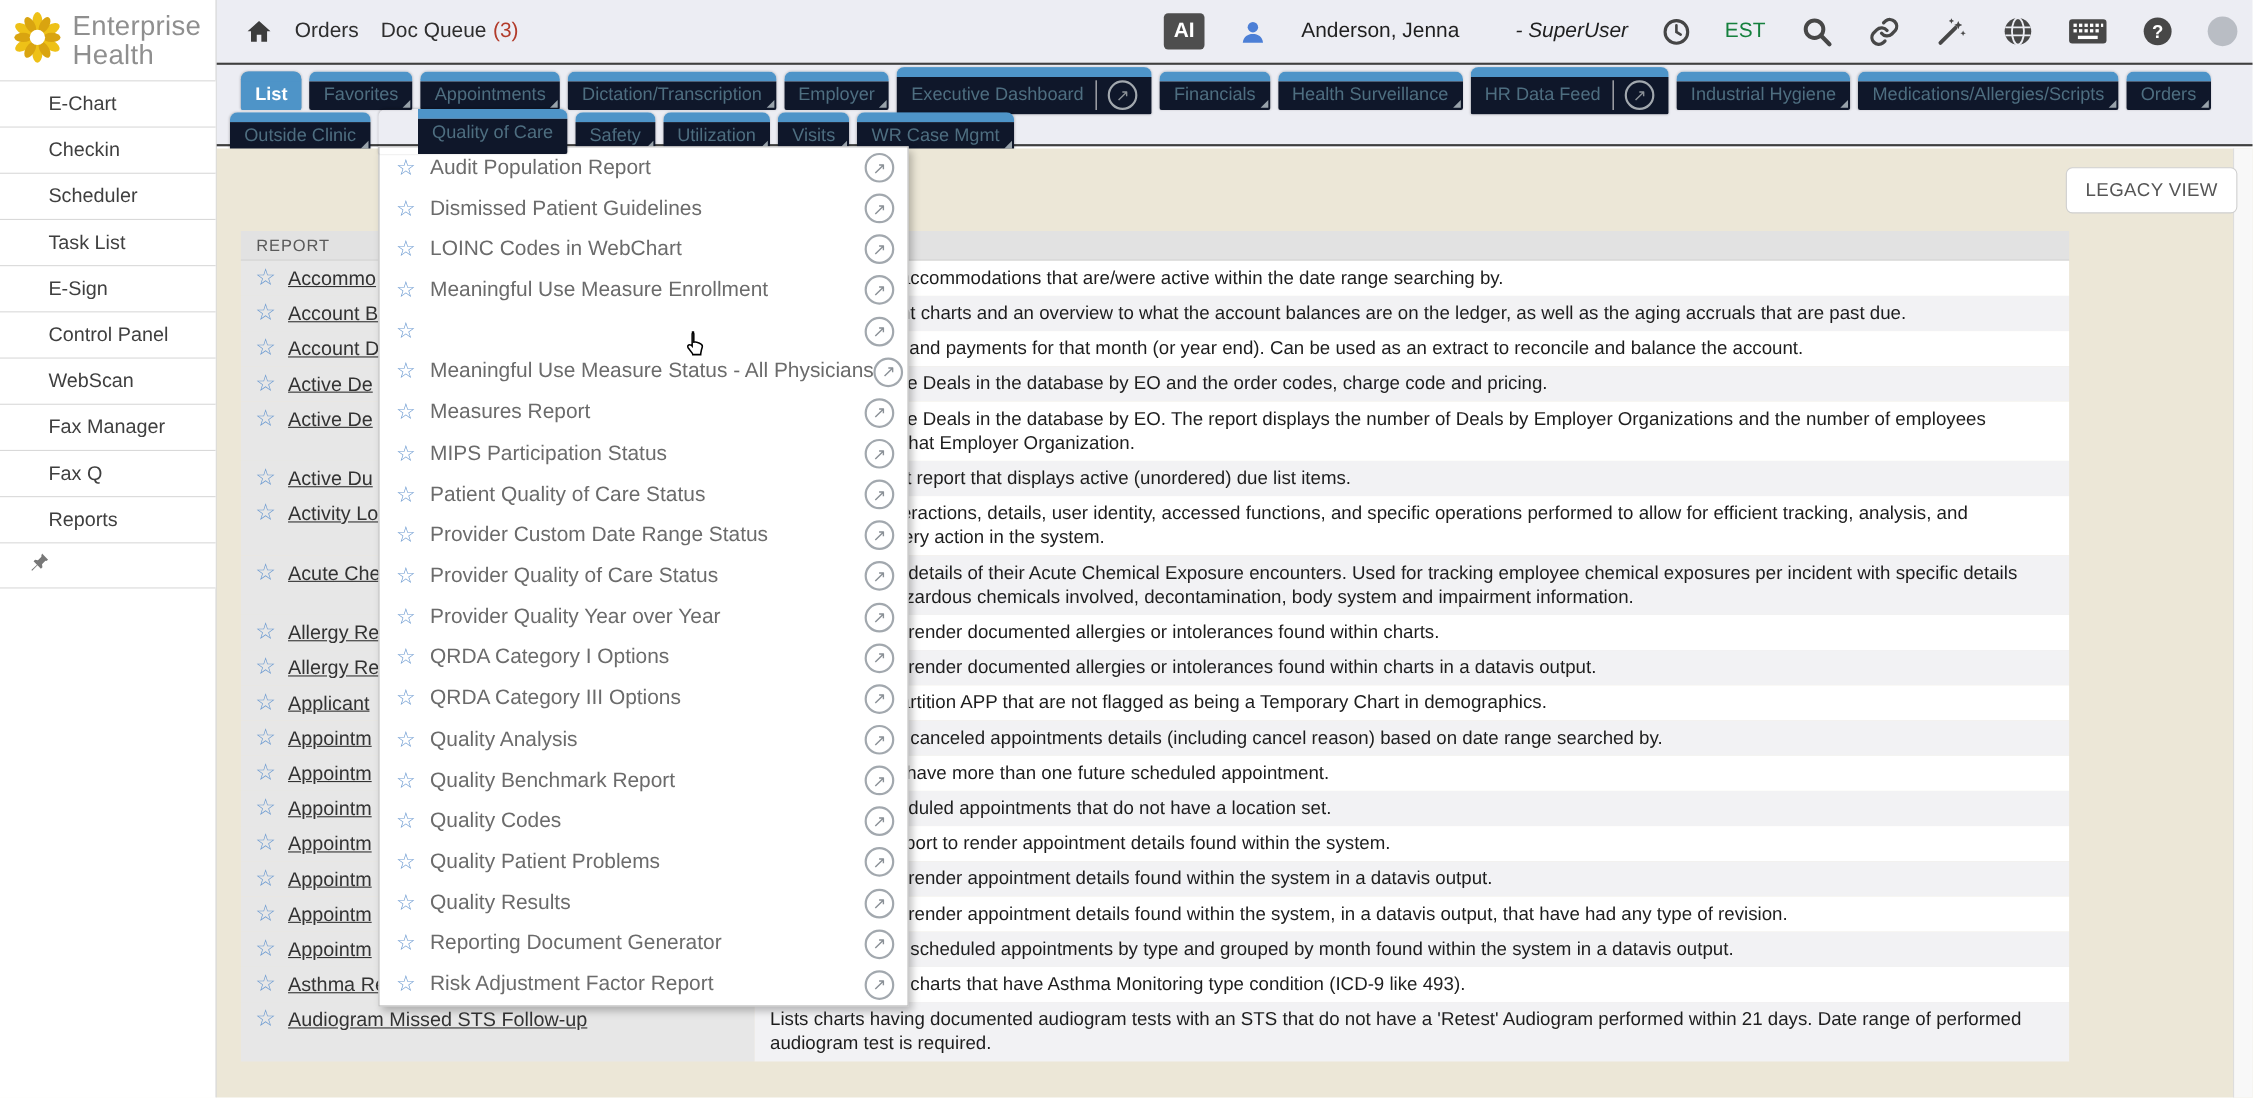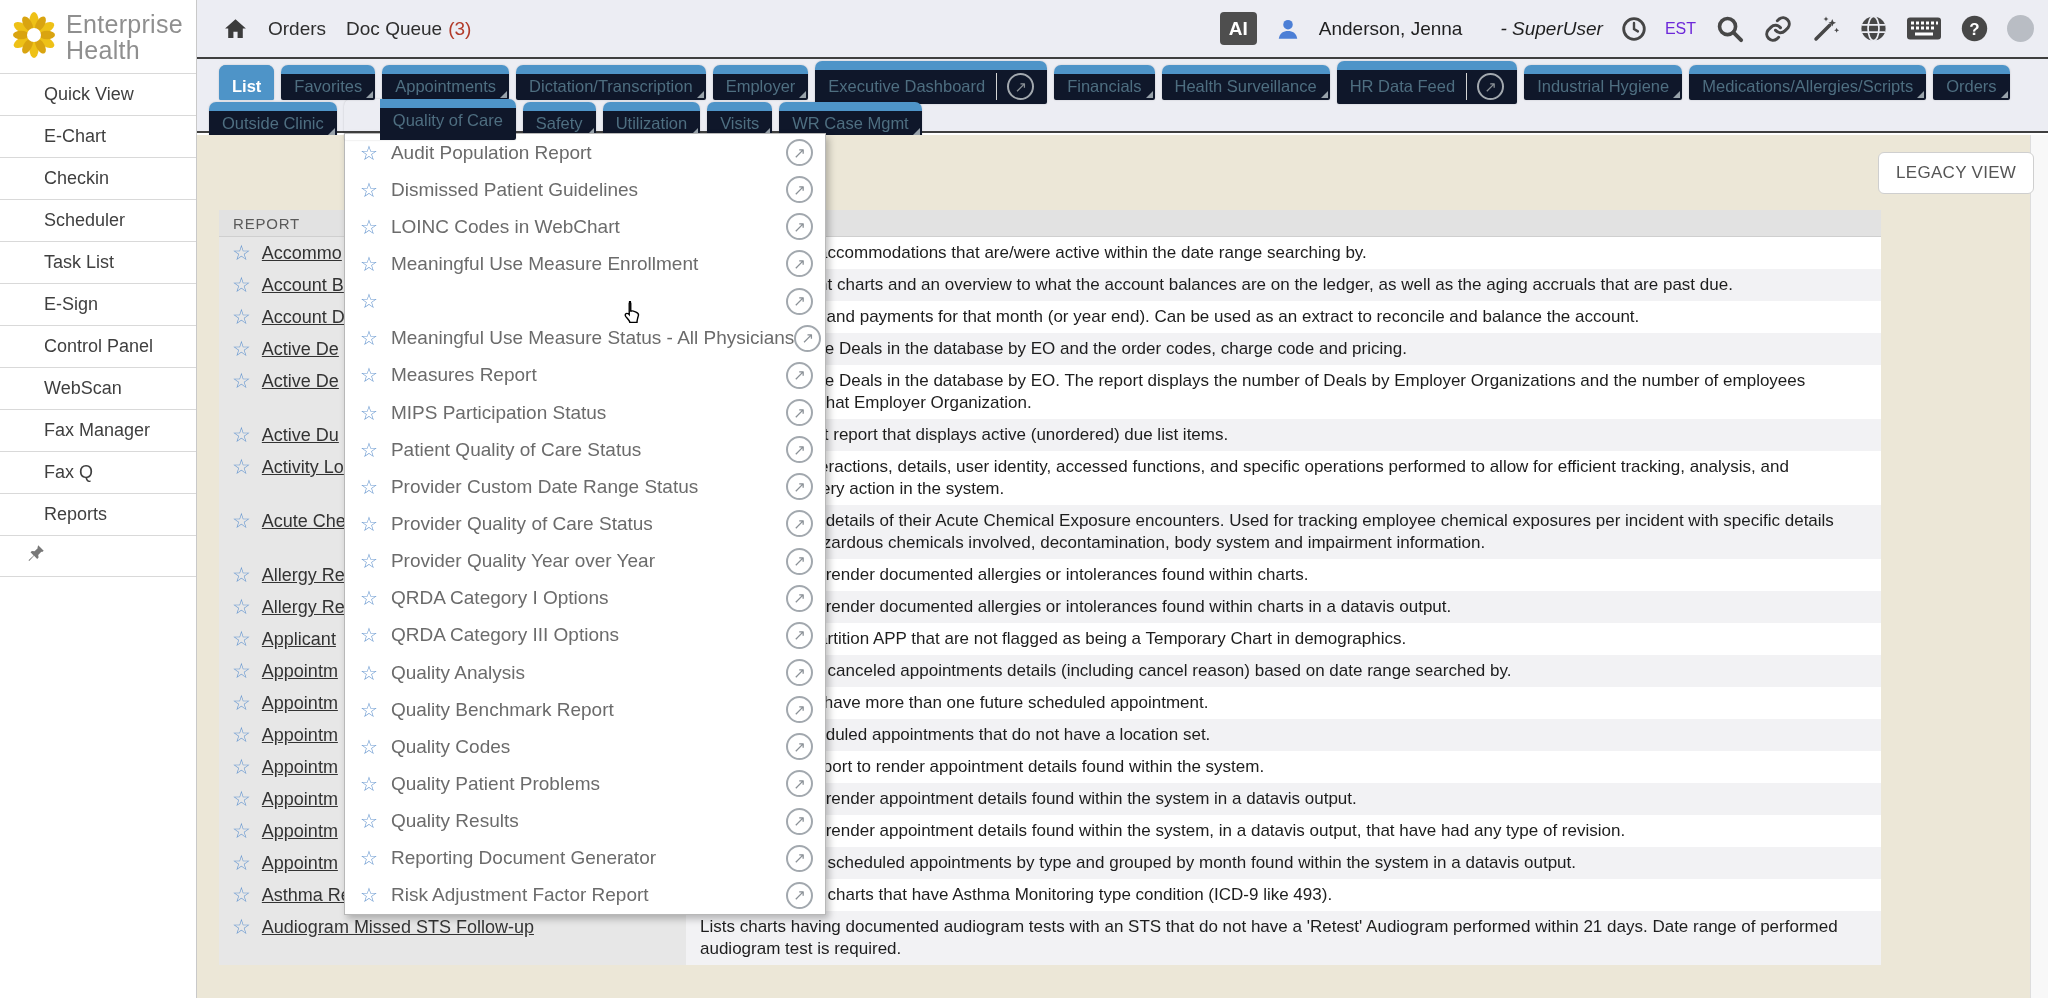--- a/index.html
+++ b/index.html
@@ -12,25 +12,25 @@
   .logo-text { color:#8f8f8f; font-size:25px; line-height:26px; letter-spacing:0.3px; }
   .logo-text span { display:block; }
   .side-item { height:42px; display:flex; align-items:center; padding-left:44px; font-size:18px; color:#3f3f3f; border-top:1px solid #d9d9d9; cursor:pointer; background:#fff; }
   .pin-row { border-bottom:1px solid #d9d9d9; }
 
   
   #topbar { position:absolute; left:197px; top:0; width:1851px; height:59px; background:#ecedf3; border-bottom:2px solid #3f3f3f; display:flex; align-items:center; }
   .crumbs { display:flex; align-items:center; gap:20px; padding-left:26px; font-size:19px; color:#2e2e2e; }
   .crumb { cursor:pointer; }
   .count { color:#b23b2a; margin-left:6px; }
-  .tb-right { margin-left:auto; display:flex; align-items:center; gap:18px; padding-right:14px; }
+  .tb-right { margin-left:auto; display:flex; align-items:center; gap:31px; padding-right:14px; }
   .ai-badge { width:37px; height:33px; background:#4e4e4e; color:#fff; font-weight:bold; font-size:19px; border-radius:4px; display:flex; align-items:center; justify-content:center; }
   .user-name { font-size:19px; color:#1f1f1f; }
   .user-role { font-size:19px; color:#1f1f1f; font-style:italic; margin-left:20px; }
-  .tz { font-size:16px; color:#6d28d9; }
+  .tz { font-size:19px; color:#15803d; }
   .tb-ic { display:flex; align-items:center; justify-content:center; cursor:pointer; }
   .gray-dot { width:27px; height:27px; border-radius:50%; background:#b9bdc4; }
 
   
   #tabsarea { position:absolute; left:197px; top:59px; width:1851px; height:74px; background:#ecedf3; border-bottom:2px solid #3f3f3f; }
   .tabrow { position:absolute; display:flex; gap:7px; align-items:center; }
   #row1 { left:22px; top:2px; }
   #row2 { left:12px; top:40px; }
   .tab { display:flex; flex-direction:column; border-radius:7px 7px 2px 2px; overflow:hidden; cursor:pointer; box-shadow:0 0 2px rgba(0,0,0,0.18); flex:0 0 auto; }
   .cap { height:9px; background:#4e94c8; }
@@ -100,23 +100,20 @@
           </g>
         </svg>
       </span>
       <div class="logo-text">
         <span>Enterprise</span>
         <span>Health</span>
       </div>
     </div>
     <nav id="side-nav">
         <div class="side-item">
-          <span>Quick View</span>
-        </div>
-        <div class="side-item">
           <span>E-Chart</span>
         </div>
         <div class="side-item">
           <span>Checkin</span>
         </div>
         <div class="side-item">
           <span>Scheduler</span>
         </div>
         <div class="side-item">
           <span>Task List</span>

